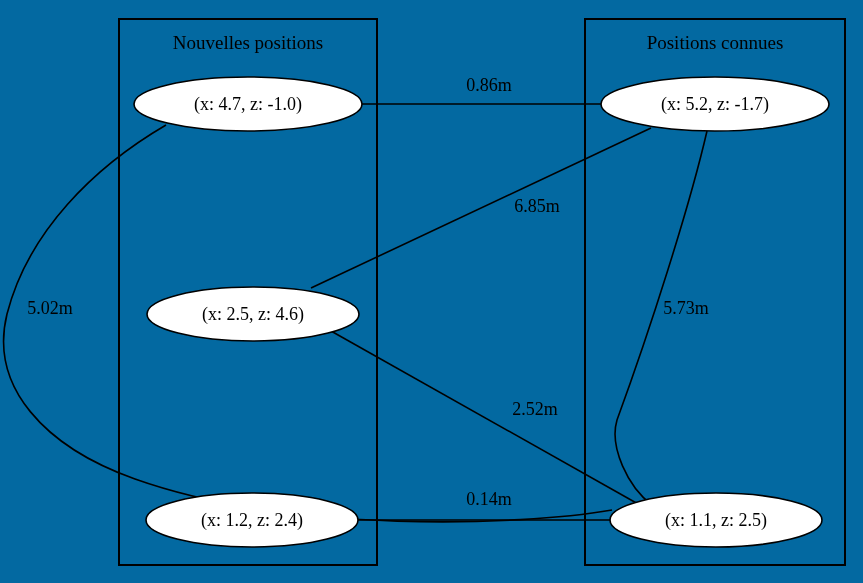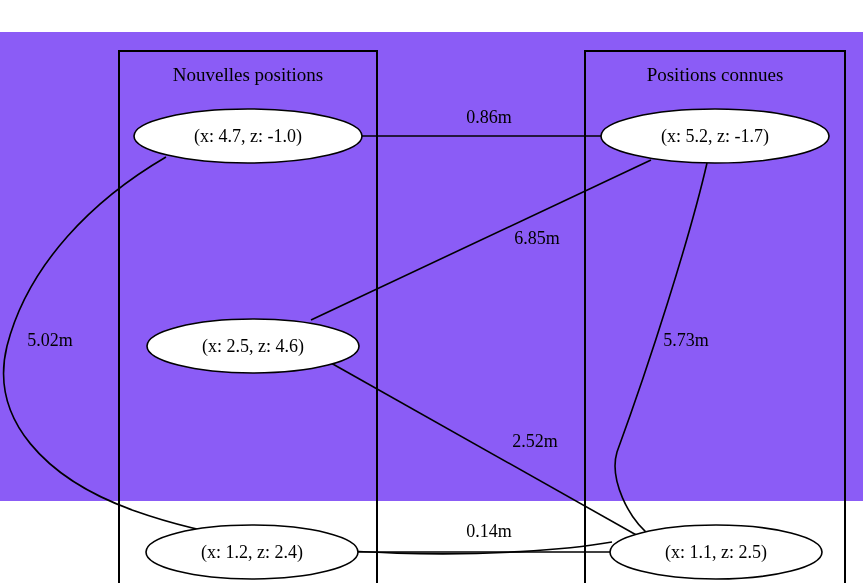--- a/index.html
+++ b/index.html
@@ -9,23 +9,22 @@
   }
   body {
     width: 863px;
     height: 583px;
     font-family: "Liberation Serif", "DejaVu Serif", serif;
     overflow: hidden;
   }
   #diagram-root {
     position: relative;
     width: 863px;
-    height: 469px;
-    background: #8b5cf6;
-    margin-top: 32px;
+    height: 583px;
+    background: #0369a1;
   }
   svg#graph {
     display: block;
     width: 863px;
     height: 583px;
   }
   .cluster-box {
     fill: none;
     stroke: #000000;
     stroke-width: 2;

